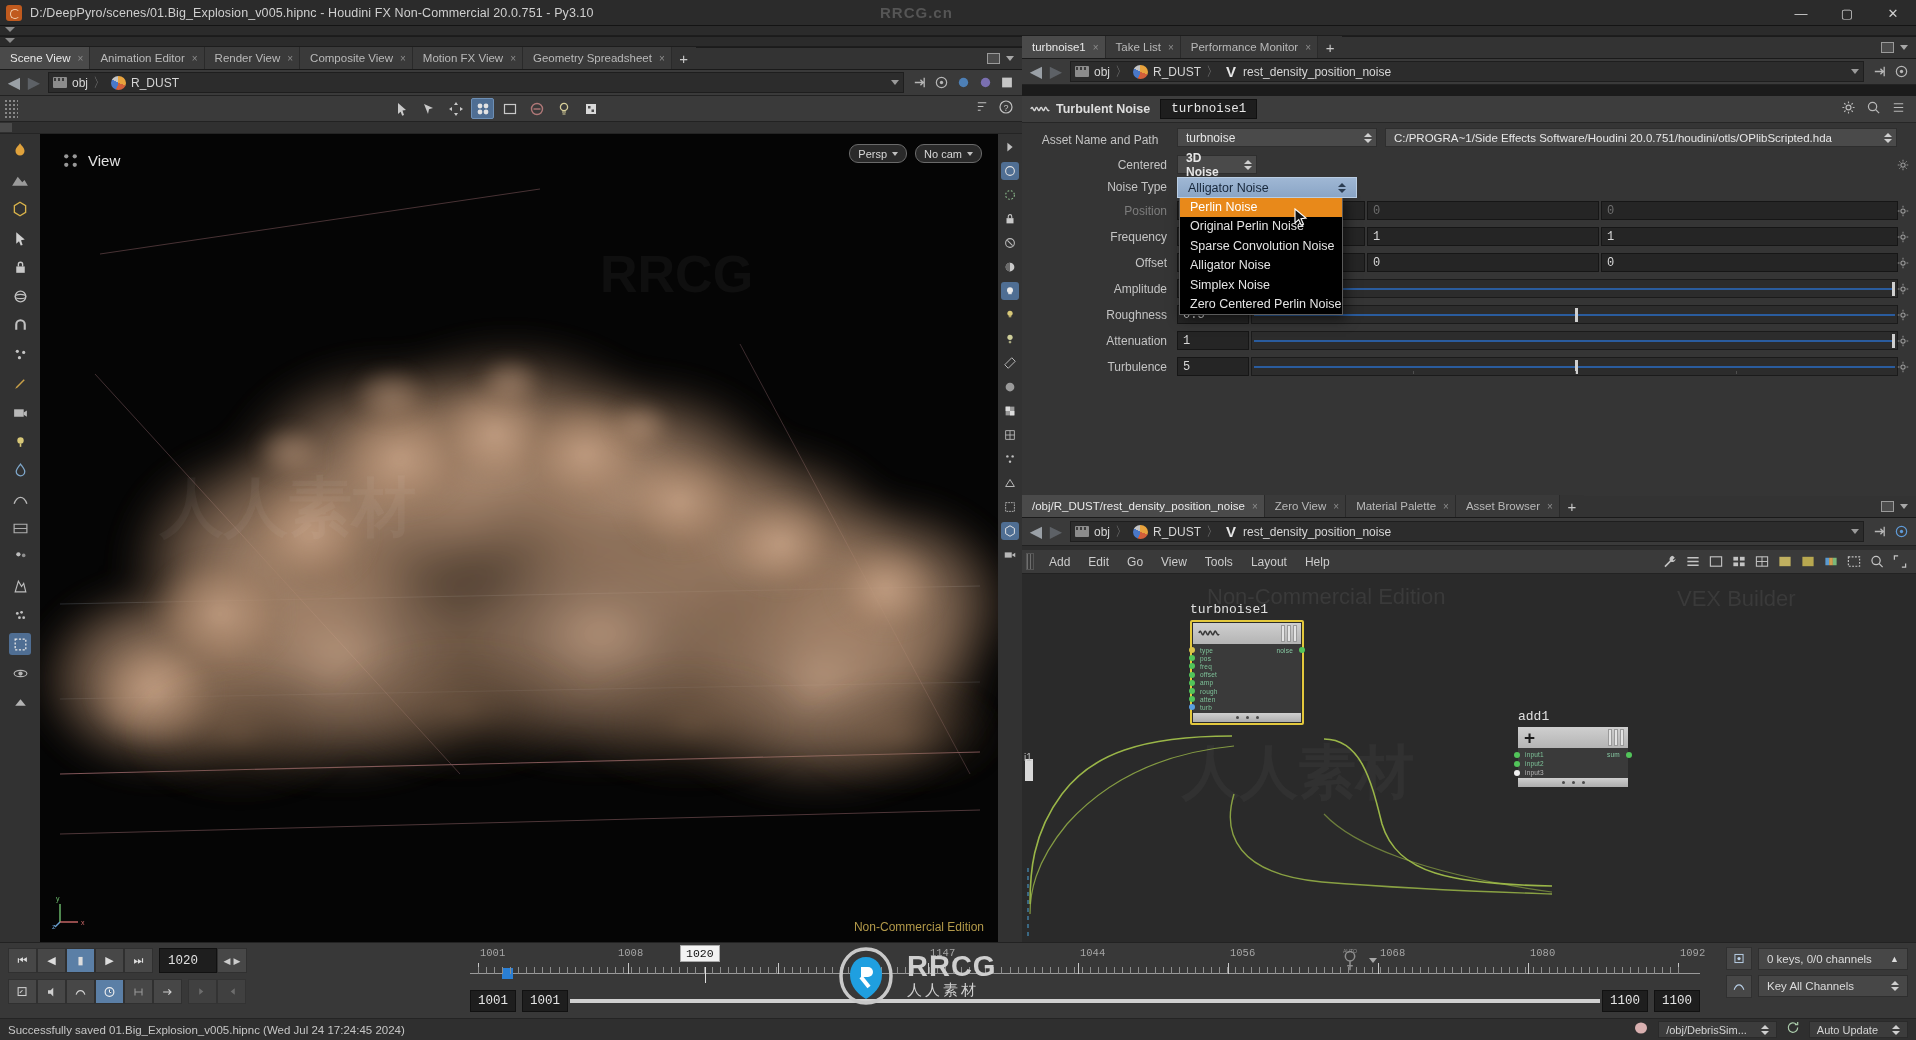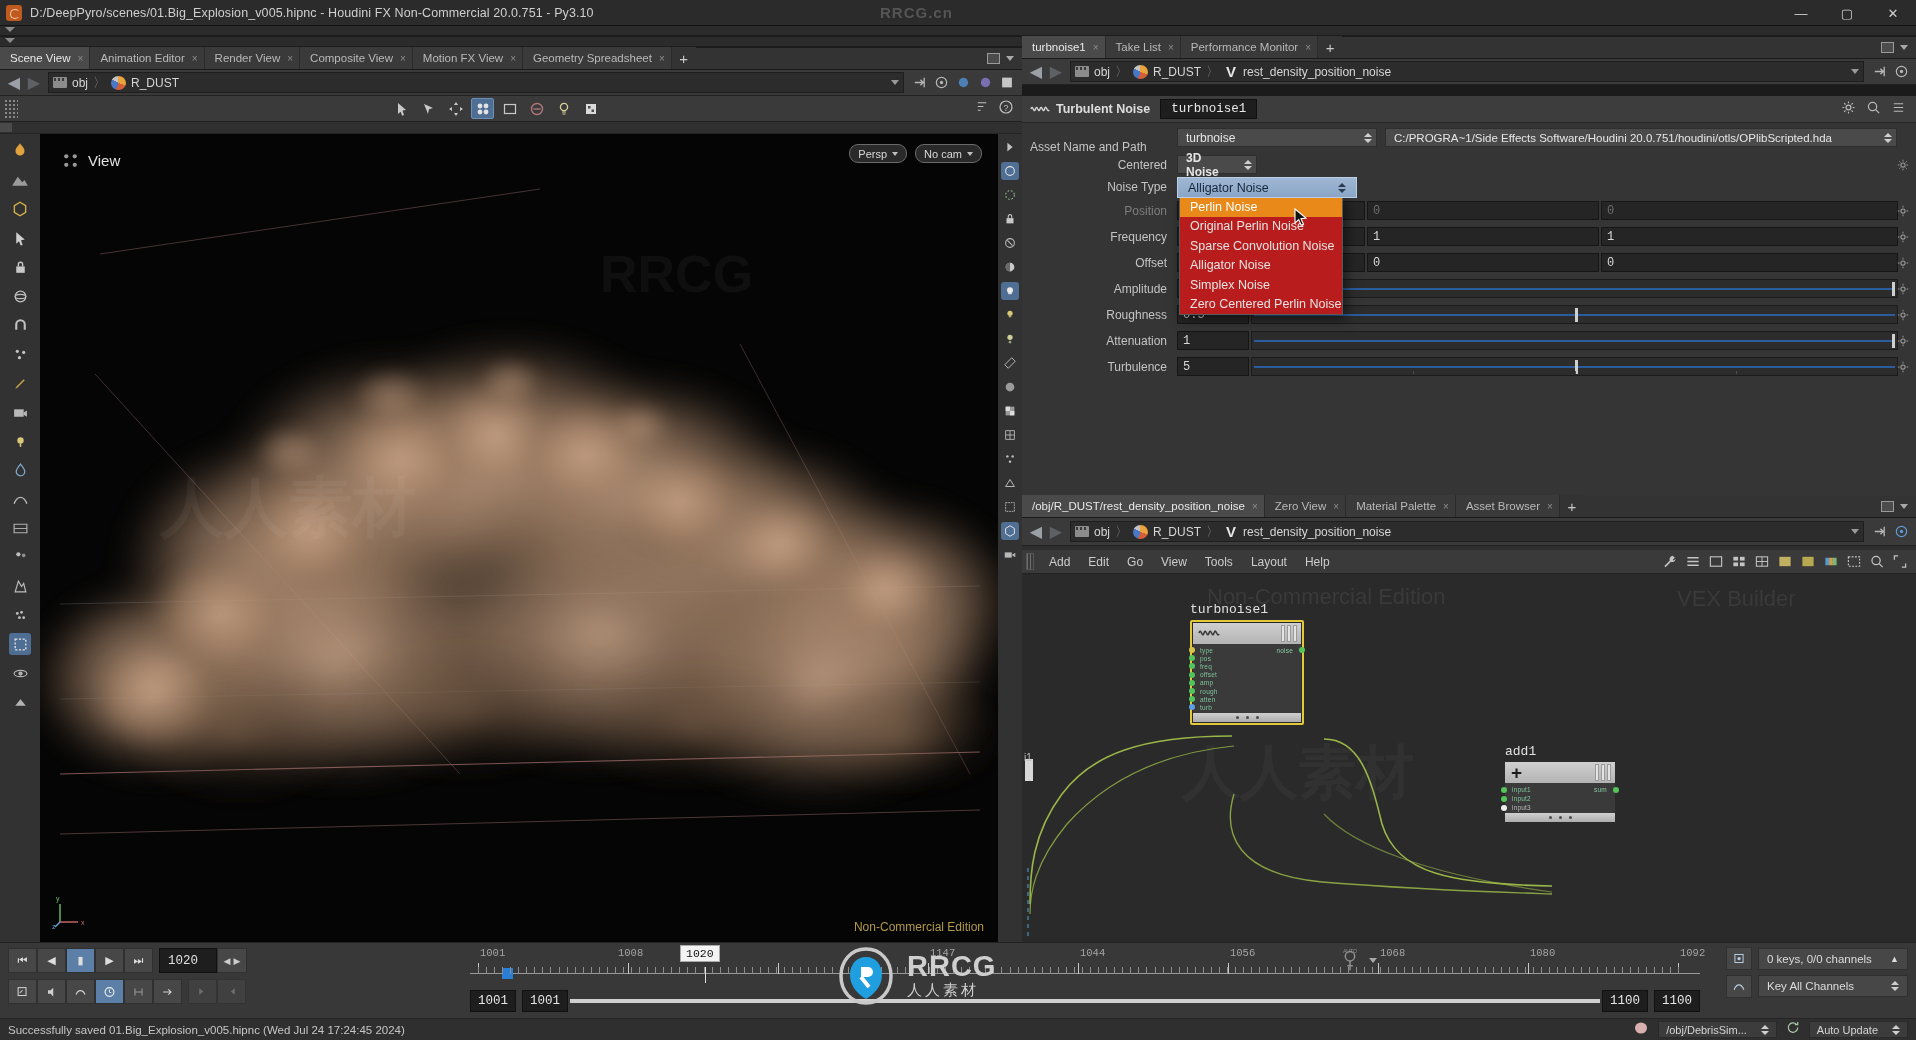--- a/index.html
+++ b/index.html
@@ -237,21 +237,21 @@
     position: absolute; top: 2px; width: 3px; height: 14px; background: #cfcfcf;
   }
   .slider-ticks { position: absolute; left:0; right:0; bottom: 1px; height: 4px; }
   .slider-ticks i { position: absolute; bottom: 0; width: 1px; height: 3px; background: #4e4e4e; }
   .gear-btn {
     position: absolute; right: 6px; width: 14px; height: 14px;
   }
 
   
   .dropdown {
-    position: absolute; z-index: 50; background: #b91c1c; border: 1px solid #5a5a5a;
+    position: absolute; z-index: 50; background: #000000; border: 1px solid #5a5a5a;
     box-shadow: 3px 4px 12px rgba(0,0,0,.55);
   }
   .dd-item {
     height: 19.5px; display: flex; align-items: center; padding: 0 10px;
     font-size: 12.5px; color: #e4e4e4; white-space: nowrap;
   }
   .dd-item.hl { background: #e8891a; color: #ffffff; }
   .dd-current {
     position: absolute; height: 21px; background: linear-gradient(#9fb7d4,#8aa5c6);
     border: 1px solid #b9cde3; display: flex; align-items: center; padding: 0 10px;
@@ -939,21 +939,21 @@
         </span>
         <span>
           <svg width="15" height="15" viewBox="0 0 16 16">
               <path d="M3 4h10M3 8h10M3 12h10" stroke="#b8b8b8" stroke-width="1.3"></path>
             </svg>
         </span>
       </span>
     </div>
 
     <div style="position:absolute;left:0;top:30px;width:894px;height:22px;">
-      <div class="param-label" style="left:8px;top:14px;width:140px;text-align:left;">Asset Name and Path</div>
+      <div class="param-label" style="left:8px;top:7px;width:140px;text-align:center;">Asset Name and Path</div>
       <div class="combo" style="position:absolute;left:155px;top:2px;width:200px;">
         <span>turbnoise</span>
         <span class="spin">
             <i class="up"></i>
             <i class="dn"></i>
           </span>
       </div>
       <div class="combo" style="position:absolute;left:363px;top:2px;width:512px;">
         <span style="font-size:11.5px;">C:/PROGRA~1/Side Effects Software/Houdini 20.0.751/houdini/otls/OPlibScripted.hda</span>
         <span class="spin">
@@ -1290,21 +1290,21 @@
             </div>
           </div>
           <div class="node-foot">
               <i></i>
               <i></i>
               <i></i>
             </div>
         </div>
       </div>
 
-      <div class="node" style="left:483px;top:135px;margin-top:35px;">
+      <div class="node" style="left:496px;top:135px;">
         <div class="node-title">add1</div>
         <div class="node-body plain" style="width:110px;">
           <div class="node-head">
             <span class="plus-glyph">+</span>
             <span class="flagbars">
                 <i></i>
                 <i></i>
                 <i></i>
               </span>
           </div>

